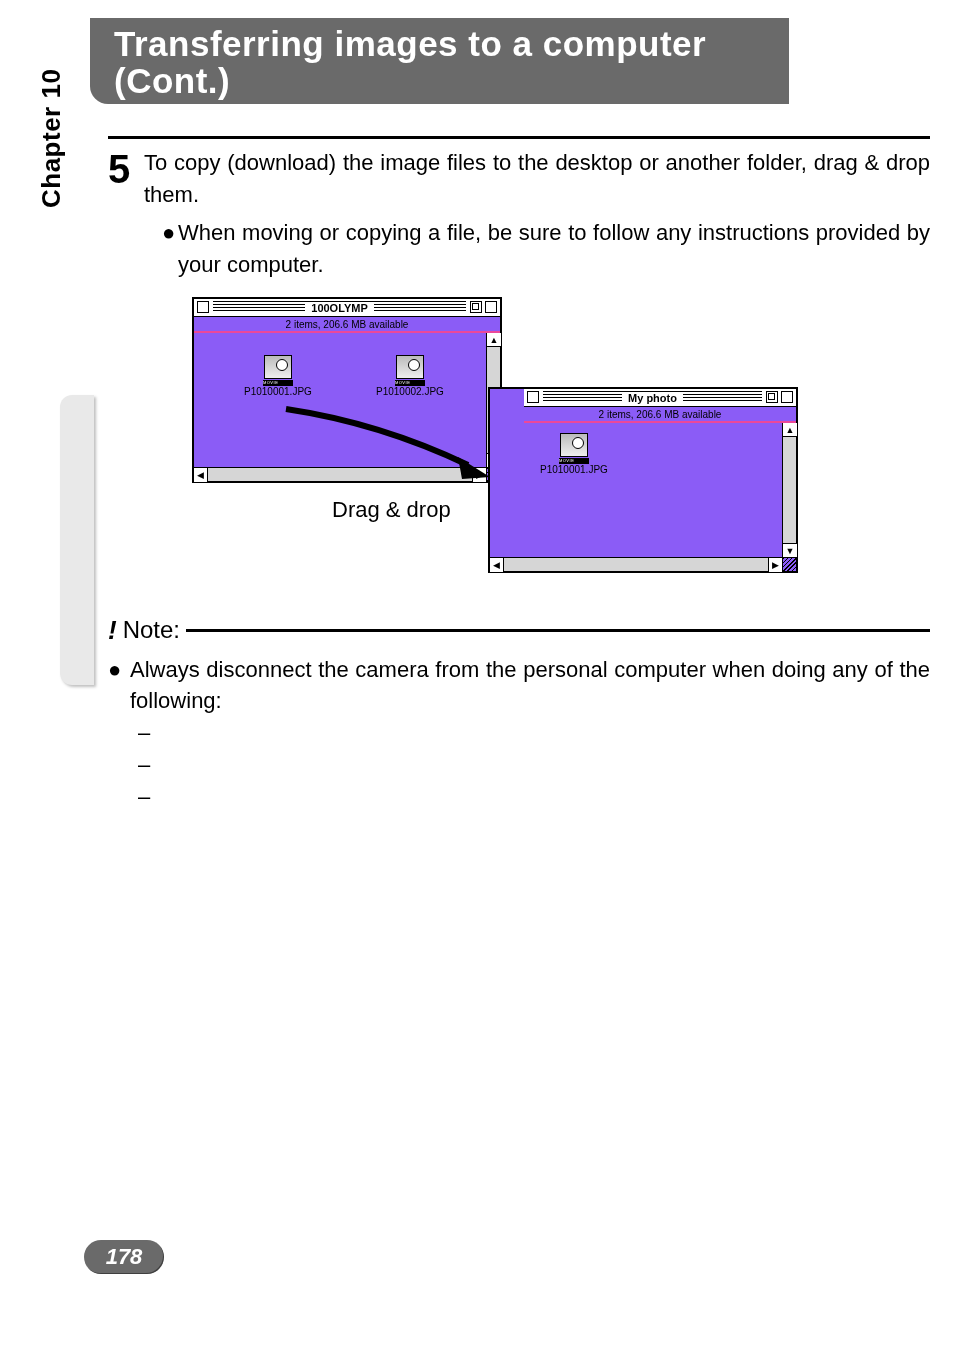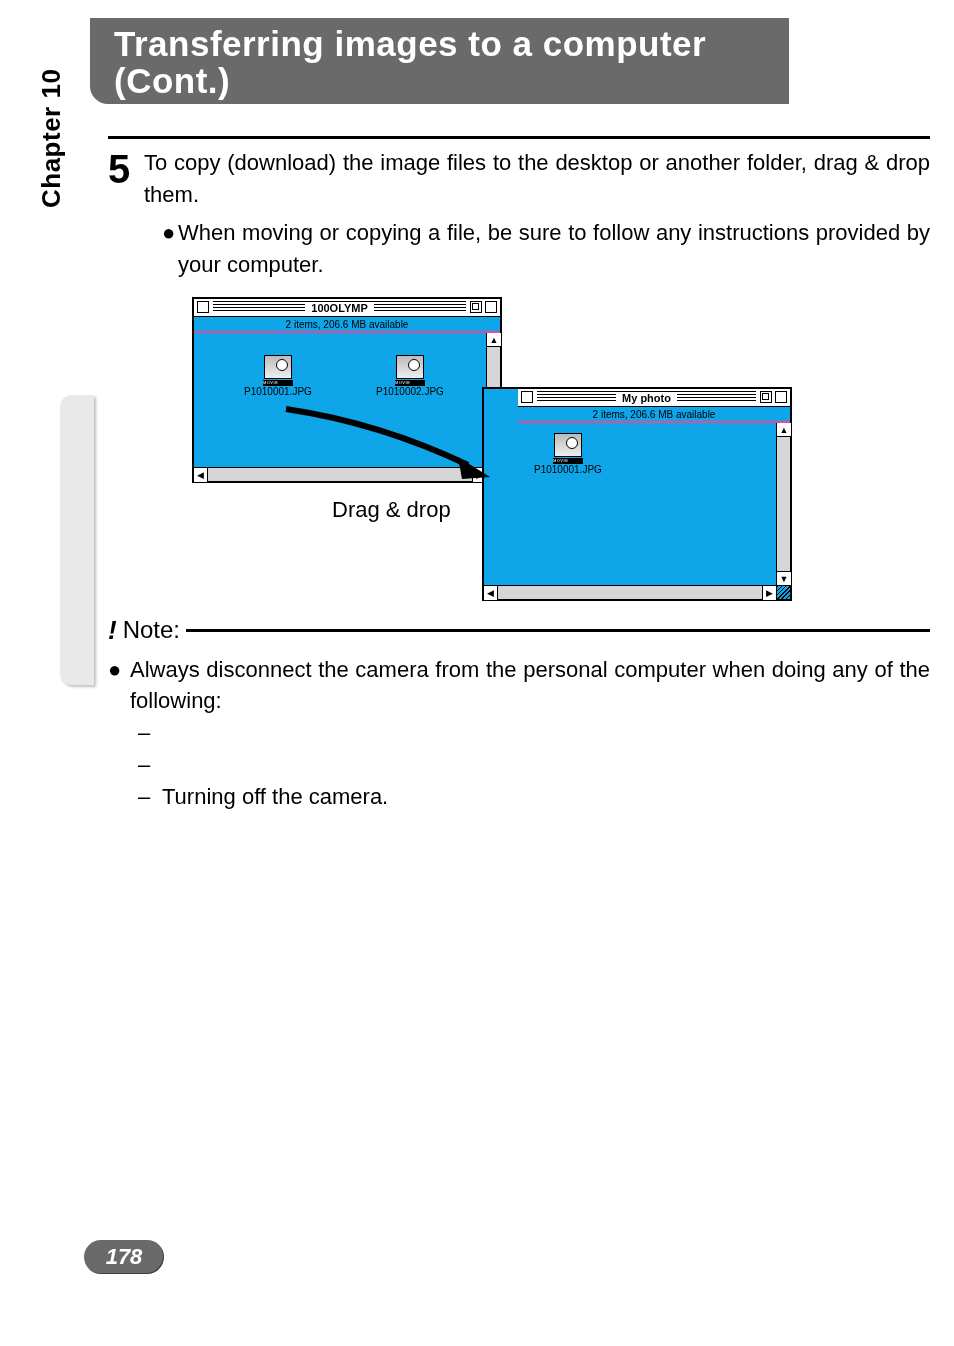--- a/index.html
+++ b/index.html
@@ -102,25 +102,25 @@
 
   
   .figure-area {
     position: relative;
     margin-left: 84px;
     margin-top: 16px;
     height: 290px;
   }
   .mac-window {
     position: absolute;
-    background: #0ea5e9;
+    background: #8b5cf6;
     border: 2px solid #000;
   }
   .win1 { left: 0; top: 0; width: 310px; height: 186px; }
-  .win2 { left: 290px; top: 90px; width: 310px; height: 214px; padding-left: 34px; }
+  .win2 { left: 296px; top: 90px; width: 310px; height: 186px; padding-left: 34px; }
   .titlebar {
     height: 18px;
     display: flex;
     align-items: center;
     border-bottom: 1px solid #000;
     position: relative;
     background: #fff;
   }
   .titlebar .closebox {
     width: 12px; height: 12px;
@@ -411,21 +411,20 @@
       </div>
       <div class="nb-sub">
         <div class="dash-row">
           <div class="dash">–</div>
         </div>
         <div class="dash-row">
           <div class="dash">–</div>
         </div>
         <div class="dash-row">
           <div class="dash">–</div>
-          <div>Turning off the camera.</div>
         </div>
       </div>
     </div>
   </div>
 
 </div>
 
 <div class="page-badge">178</div>
 
 </body></html>

